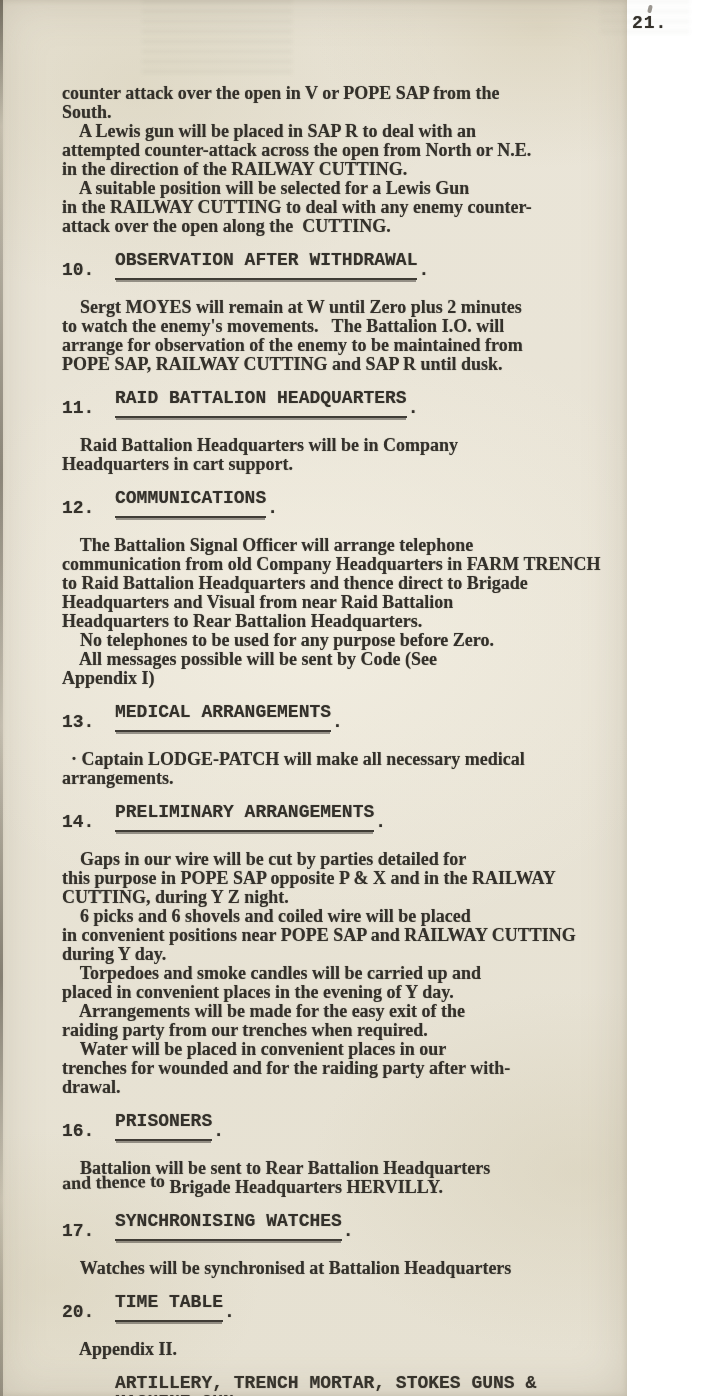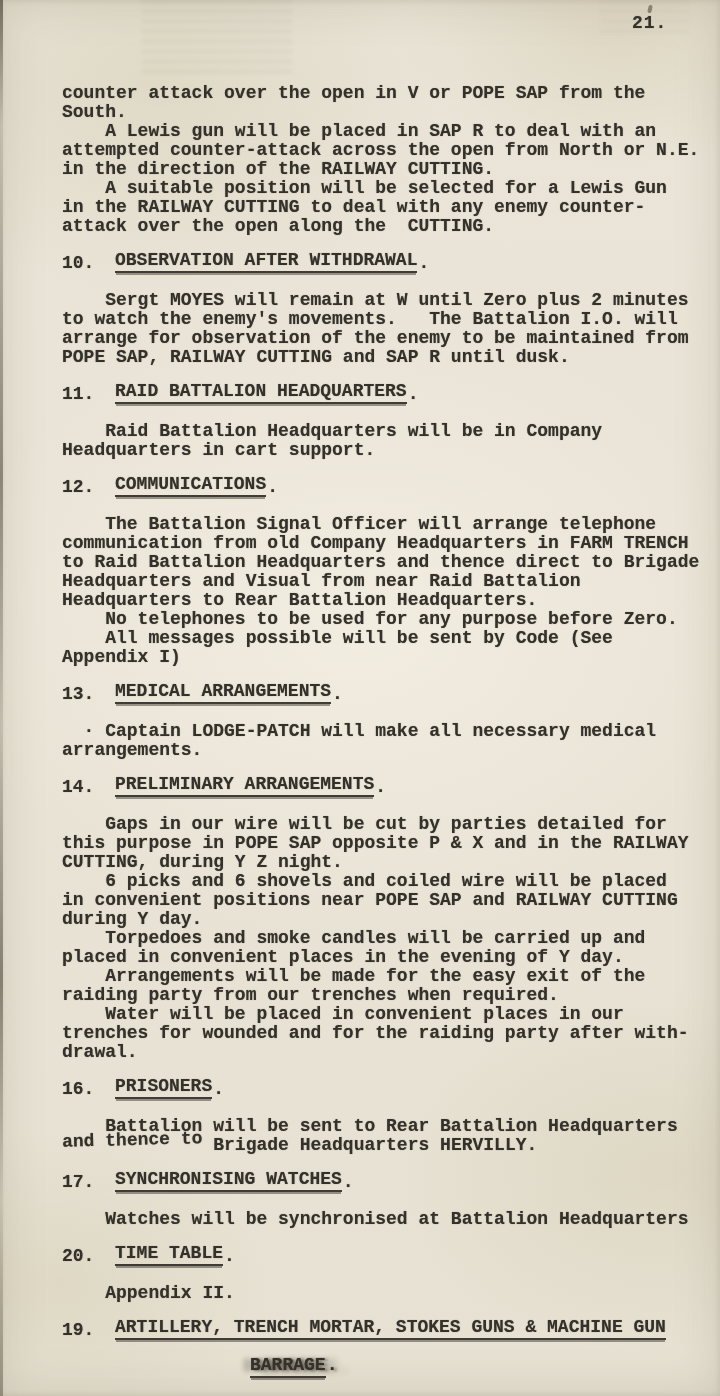--- a/index.html
+++ b/index.html
@@ -5,21 +5,21 @@
   :root{
     --paper:#e9e4d6;
     --ink:#34312b;
   }
   html,body{margin:0;padding:0;}
   body{
     width:720px;height:1396px;overflow:hidden;
     font-family:"Liberation Mono","DejaVu Sans Mono",monospace;
   }
   .sheet{
-    position:relative;width:720px;height:1396px;
+    position:relative;width:627px;height:1396px;
     background-color:var(--paper);
     background-image:
       radial-gradient(ellipse 320px 200px at 86% 2%, rgba(213,204,178,.55), transparent 70%),
       radial-gradient(ellipse 420px 300px at 22% 6%, rgba(206,198,170,.38), transparent 72%),
       radial-gradient(ellipse 560px 420px at 50% 45%, rgba(249,245,233,.55), transparent 75%),
       radial-gradient(ellipse 380px 260px at 92% 84%, rgba(209,201,175,.42), transparent 70%),
       radial-gradient(ellipse 300px 220px at 8% 92%, rgba(211,203,177,.40), transparent 70%),
       linear-gradient(#eae5d8,#e6e1d2);
     color:var(--ink);
   }
@@ -47,30 +47,30 @@
   .page-num{
     position:absolute;left:632px;top:13px;
     font-size:18px;font-weight:700;letter-spacing:1px;
     text-shadow:0 0 1px rgba(46,43,36,.55);
   }
   .doc{
     position:absolute;top:84px;left:62px;right:4px;
     font-size:18px;font-weight:700;
     text-shadow:0 0 1px rgba(46,43,36,.5);
   }
-  .line{white-space:pre;line-height:19px;height:19px;}
+  .line{white-space:pre;line-height:19px;height:19px;font-family:Liberation Serif, serif;}
   .para{margin:0;}
   .sec-head{display:flex;align-items:flex-end;margin:15px 0 18px 0;line-height:19px;}
   .sec-head.has-two{margin-bottom:16px;}
   .sec-head2{margin:12px 0 18px 188px;line-height:19px;}
   .sec-num{display:inline-block;width:53px;flex:0 0 53px;}
   .sec-title{
     border-bottom:2px solid rgba(44,41,35,.9);
     box-shadow:0 3px 0 -1px rgba(44,41,35,.45);
-    padding-bottom:1px;
+    padding-bottom:8px;
   }
   .sec-dot{padding-left:1px;}
   .smudge{
     text-shadow:
       0 0 1px rgba(52,49,43,.8),
       3px 1px 3px rgba(52,49,43,.55),
       -7px 1px 5px rgba(52,49,43,.35),
       12px 2px 7px rgba(52,49,43,.35);
   }
   .raised{display:inline-block;transform:translateY(-5px) rotate(-1.4deg);}

